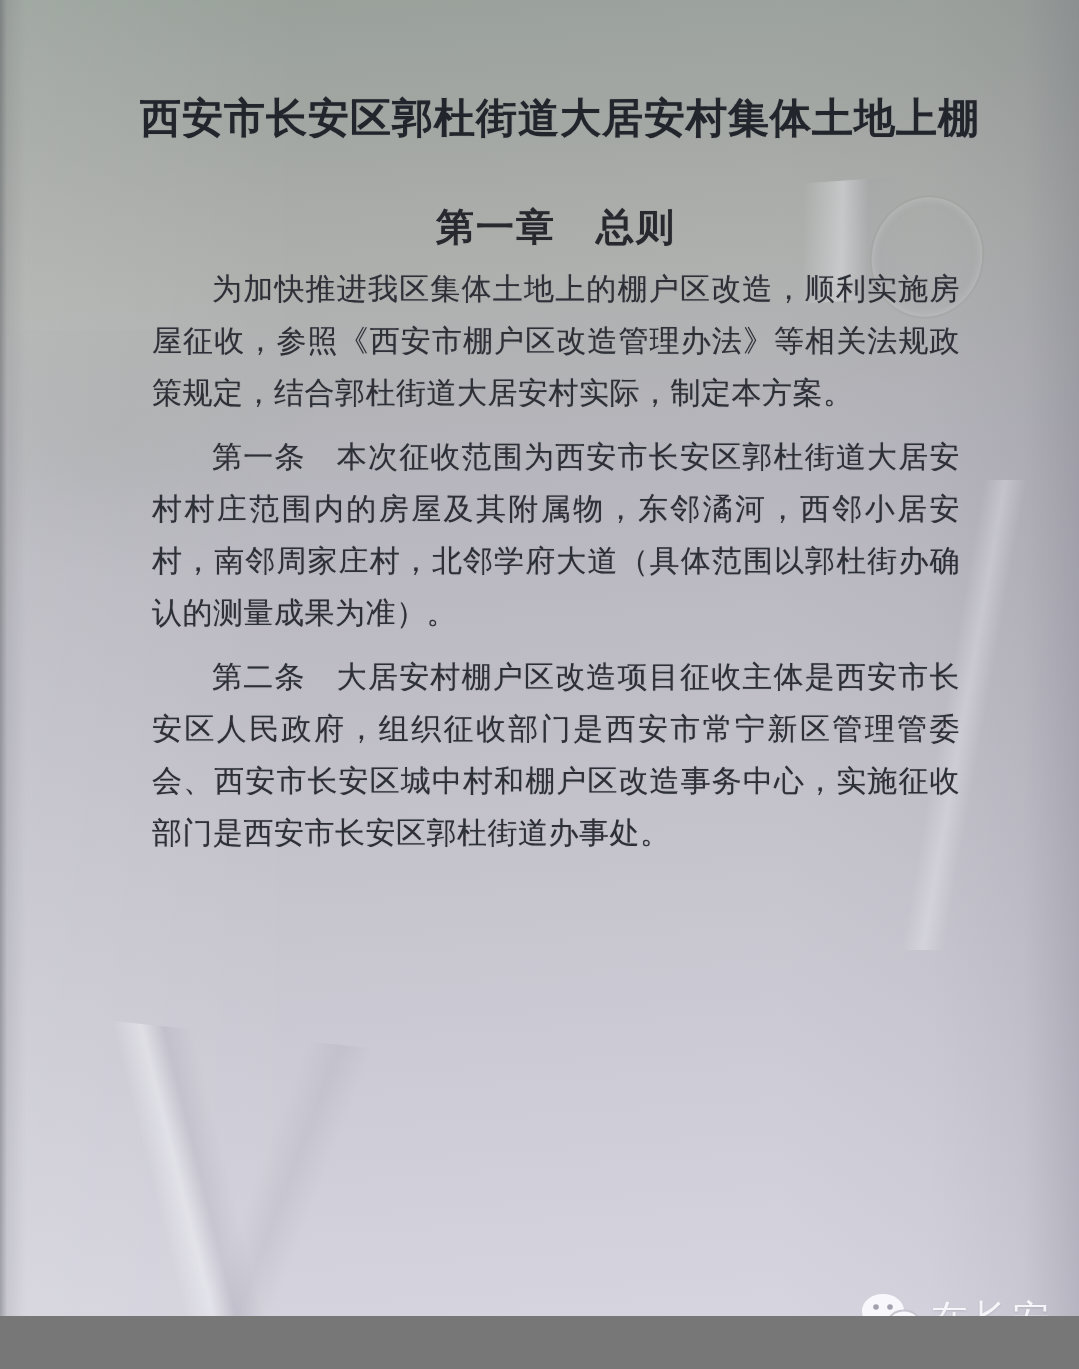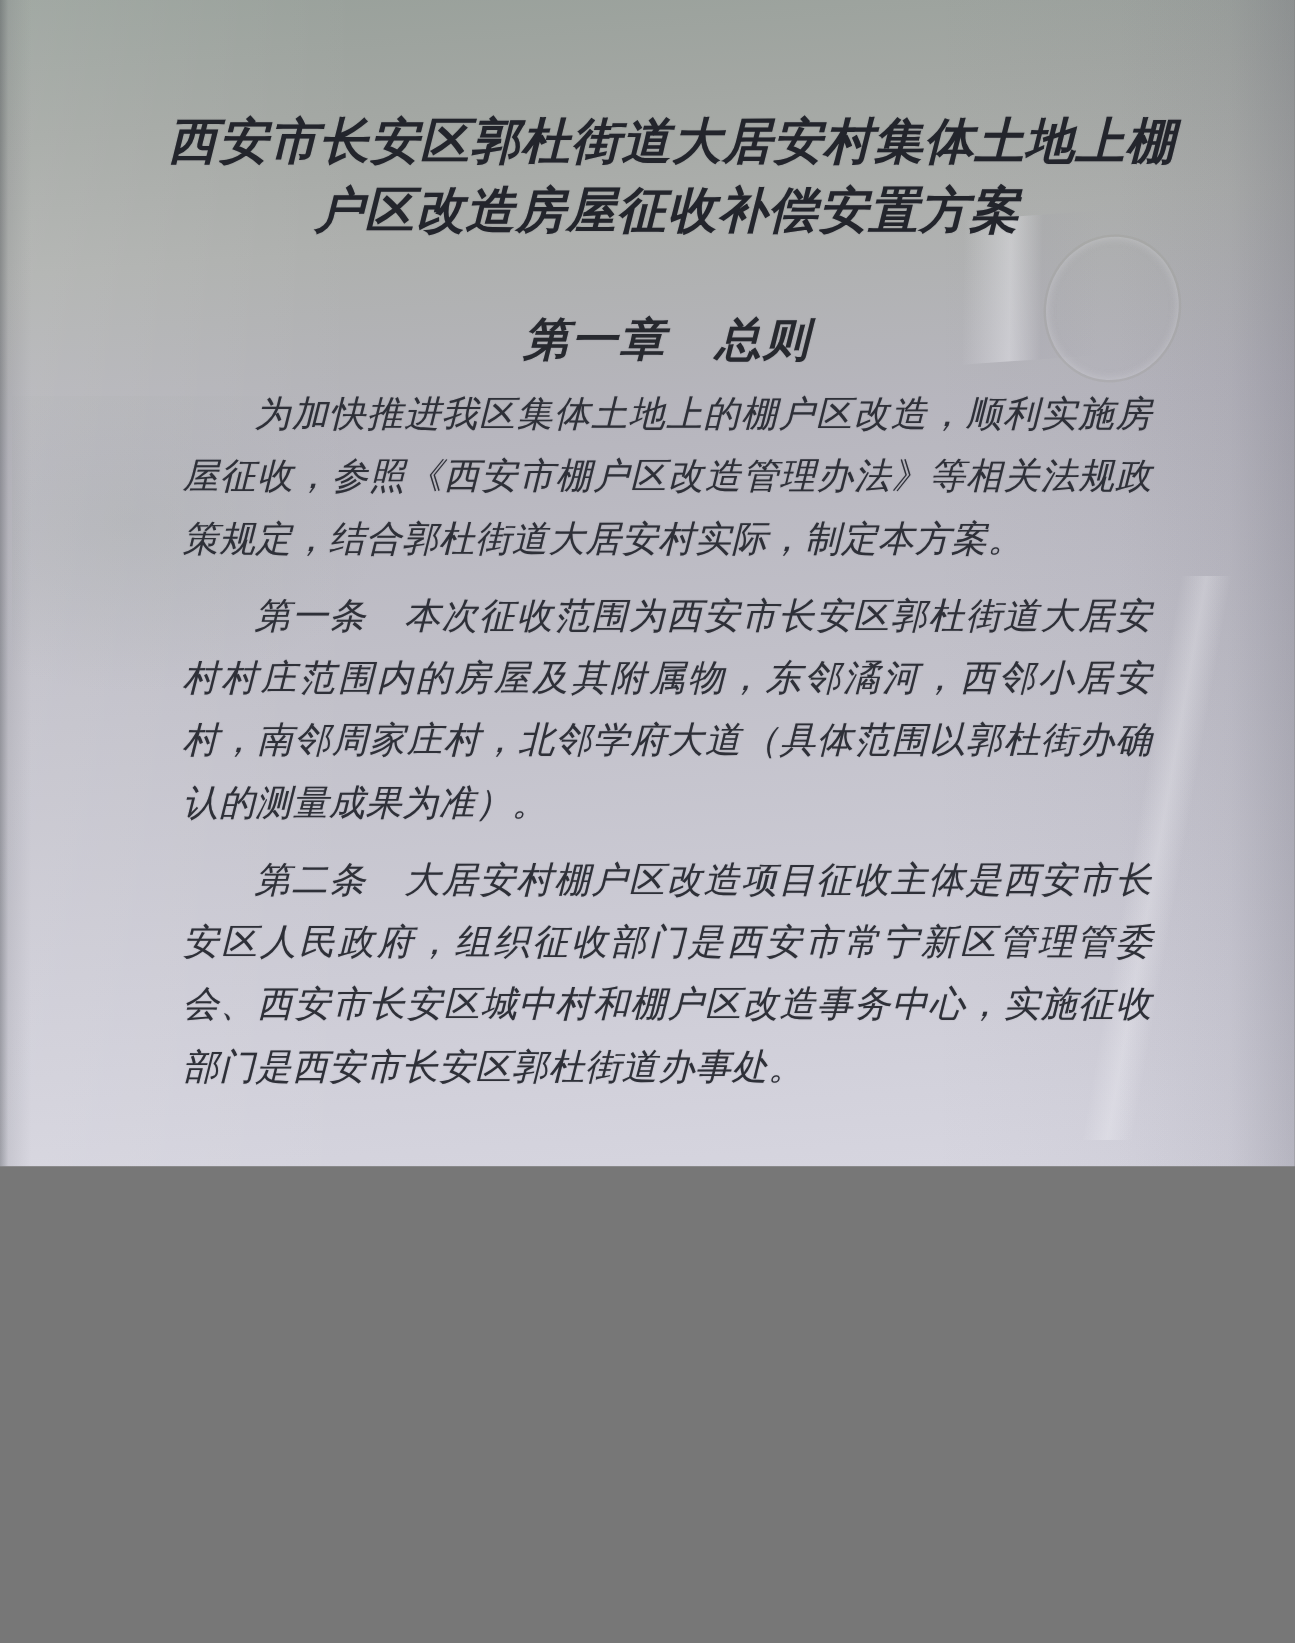--- a/index.html
+++ b/index.html
@@ -1,30 +1,29 @@
 <!DOCTYPE html>
 <html><head>
 <meta charset="utf-8">
 <style>
   html, body { margin: 0; padding: 0; background: #777; }
   .photo {
     position: relative;
     width: 1079px;
-    height: 972px;
+    height: 1316px;
     margin: 0 auto;
     overflow: hidden;
     background:
       linear-gradient(to right, rgba(52,56,62,0.35) 0px, rgba(62,64,72,0.10) 7px, rgba(0,0,0,0) 26px),
       linear-gradient(to left, rgba(84,84,98,0.20) 0px, rgba(84,84,98,0.05) 55px, rgba(0,0,0,0) 150px),
       linear-gradient(to right, rgba(255,255,255,0.10) 0%, rgba(0,0,0,0) 28%, rgba(0,0,0,0) 72%, rgba(100,98,115,0.08) 100%),
       linear-gradient(176deg,
         #98a09a 0%, #a3a7a3 11%, #aeb0ae 22%, #b7b6be 37%,
         #c2c1ca 58%, #cdccd6 80%, #d7d6e0 100%);
     font-family: "Liberation Serif", serif;
-    font-style: italic;
   }
   .crease { position: absolute; pointer-events: none; }
   .crease-top-right {
     left: 640px; top: 180px; width: 430px; height: 120px;
     background: linear-gradient(95deg, rgba(0,0,0,0) 38%, rgba(240,240,245,0.40) 47%, rgba(160,158,170,0.16) 53%, rgba(0,0,0,0) 64%);
     transform: rotate(-4deg);
   }
   .crease-ring {
     left: 870px; top: 195px; width: 110px; height: 120px;
     border-radius: 50%;
@@ -113,21 +112,20 @@
 
   <div class="crease crease-top-right"></div>
   <div class="crease crease-ring"></div>
   <div class="crease crease-mid-left"></div>
   <div class="crease crease-mid-right"></div>
   <div class="crease crease-bottom-left"></div>
 
   <div class="content">
     <div class="title">
       <div>西安市长安区郭杜街道大居安村集体土地上棚</div>
-      <div>户区改造房屋征收补偿安置方案</div>
     </div>
 
     <div class="chapter">第一章　总则</div>
 
     <div class="body-text">
       <p class="para">为加快推进我区集体土地上的棚户区改造，顺利实施房屋征收，参照《西安市棚户区改造管理办法》等相关法规政策规定，结合郭杜街道大居安村实际，制定本方案。</p>
       <p class="para">第一条　本次征收范围为西安市长安区郭杜街道大居安村村庄范围内的房屋及其附属物，东邻潏河，西邻小居安村，南邻周家庄村，北邻学府大道（具体范围以郭杜街办确认的测量成果为准）。</p>
       <p class="para">第二条　大居安村棚户区改造项目征收主体是西安市长安区人民政府，组织征收部门是西安市常宁新区管理管委会、西安市长安区城中村和棚户区改造事务中心，实施征收部门是西安市长安区郭杜街道办事处。</p>
     </div>
   </div>

